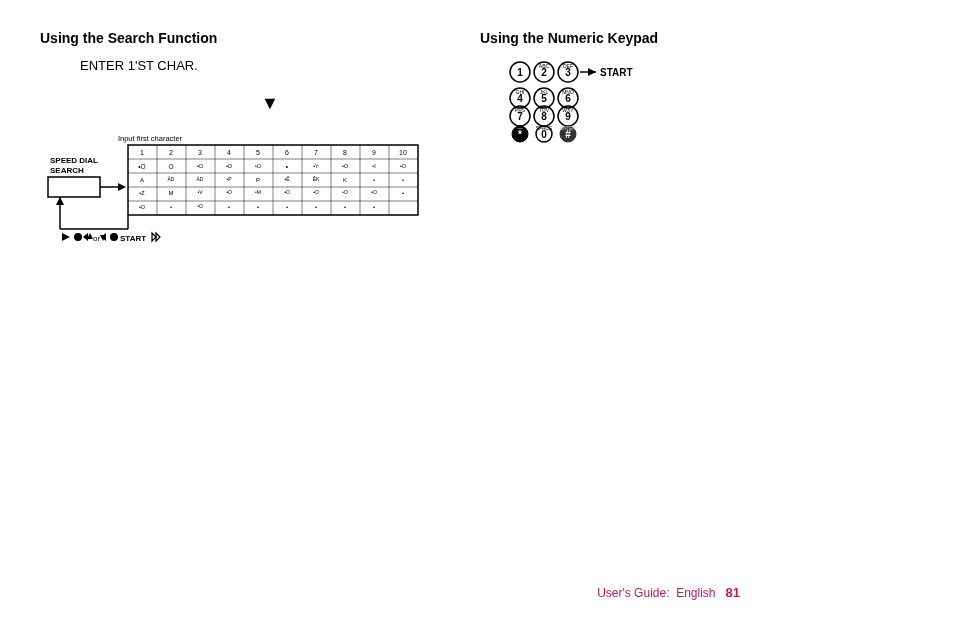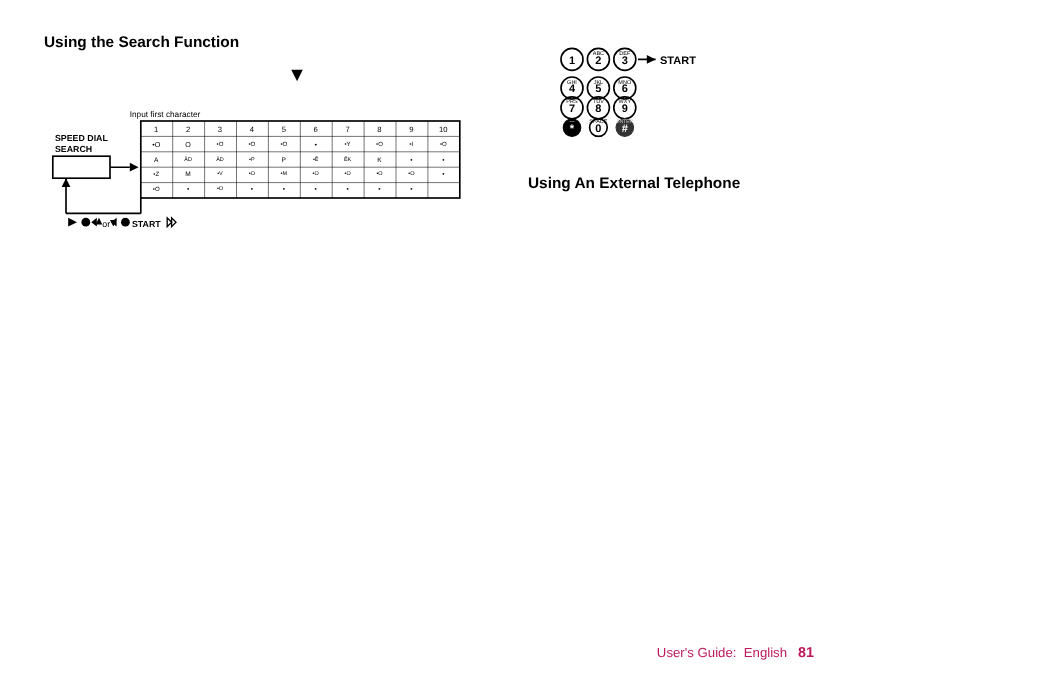--- a/index.html
+++ b/index.html
@@ -99,20 +99,21 @@
     }
 
   </style>
 </head>
 <body>
 
 <div class="page-content">
 
   <div class="left-column">
     <div class="section-title">Using the Search Function</div>
+    <div class="enter-text">ENTER 1'ST CHAR.</div>
 
     <span class="arrow-down">▼</span>
 
     <div class="diagram-wrapper">
       <svg class="diagram-svg" viewBox="0 0 400 115">
 
         <text x="10" y="34" font-size="8" font-weight="bold" font-family="Arial">SPEED DIAL</text>
         <text x="10" y="44" font-size="8" font-weight="bold" font-family="Arial">SEARCH</text>
 
         <rect x="8" y="48" width="52" height="20" fill="none" stroke="#000" stroke-width="1.5"></rect>
@@ -209,20 +210,21 @@
         <polygon points="112,104 112,112 116,108 112,104" fill="none" stroke="#000" stroke-width="1.2"></polygon>
         <polygon points="116,104 116,112 120,108 116,104" fill="none" stroke="#000" stroke-width="1.2"></polygon>
 
         <polygon points="50,104 47,110 53,110" fill="#000"></polygon>
         <polygon points="63,112 60,106 66,106" fill="#000"></polygon>
       </svg>
     </div>
   </div>
 
   <div class="right-column">
+    <div class="section-title">Using the Numeric Keypad</div>
 
     <div class="keypad-diagram">
       <svg width="200" height="85" viewBox="0 0 200 85">
 
         <circle cx="20" cy="14" r="10" fill="none" stroke="#000" stroke-width="1.5"></circle>
         <text x="20" y="18" font-size="10" font-family="Arial" font-weight="bold" text-anchor="middle">1</text>
 
         <circle cx="44" cy="14" r="10" fill="none" stroke="#000" stroke-width="1.5"></circle>
         <text x="44" y="18" font-size="10" font-family="Arial" font-weight="bold" text-anchor="middle">2</text>
         <text x="44" y="10" font-size="5" font-family="Arial" text-anchor="middle">ABC</text>
@@ -266,23 +268,20 @@
         <circle cx="44" cy="76" r="8" fill="none" stroke="#000" stroke-width="1.5"></circle>
         <text x="44" y="80" font-size="10" font-family="Arial" font-weight="bold" text-anchor="middle">0</text>
         <text x="44" y="72" font-size="5" font-family="Arial" text-anchor="middle">SPACE</text>
 
         <circle cx="68" cy="76" r="8" fill="#333" stroke="#333" stroke-width="1"></circle>
         <text x="68" y="80" font-size="10" font-family="Arial" font-weight="bold" text-anchor="middle" fill="#fff">#</text>
         <text x="68" y="72" font-size="4.5" font-family="Arial" text-anchor="middle" fill="#ccc">ENTER</text>
       </svg>
     </div>
 
-    <div class="ext-tel-section">
-      <div class="section-title">Using An External Telephone</div>
-    </div>
   </div>
 
   <div class="footer">
     <span>User's Guide:</span>&nbsp;
     <span>English</span>&nbsp;&nbsp;
     <span class="footer-page">81</span>
   </div>
 
 </div>
 

